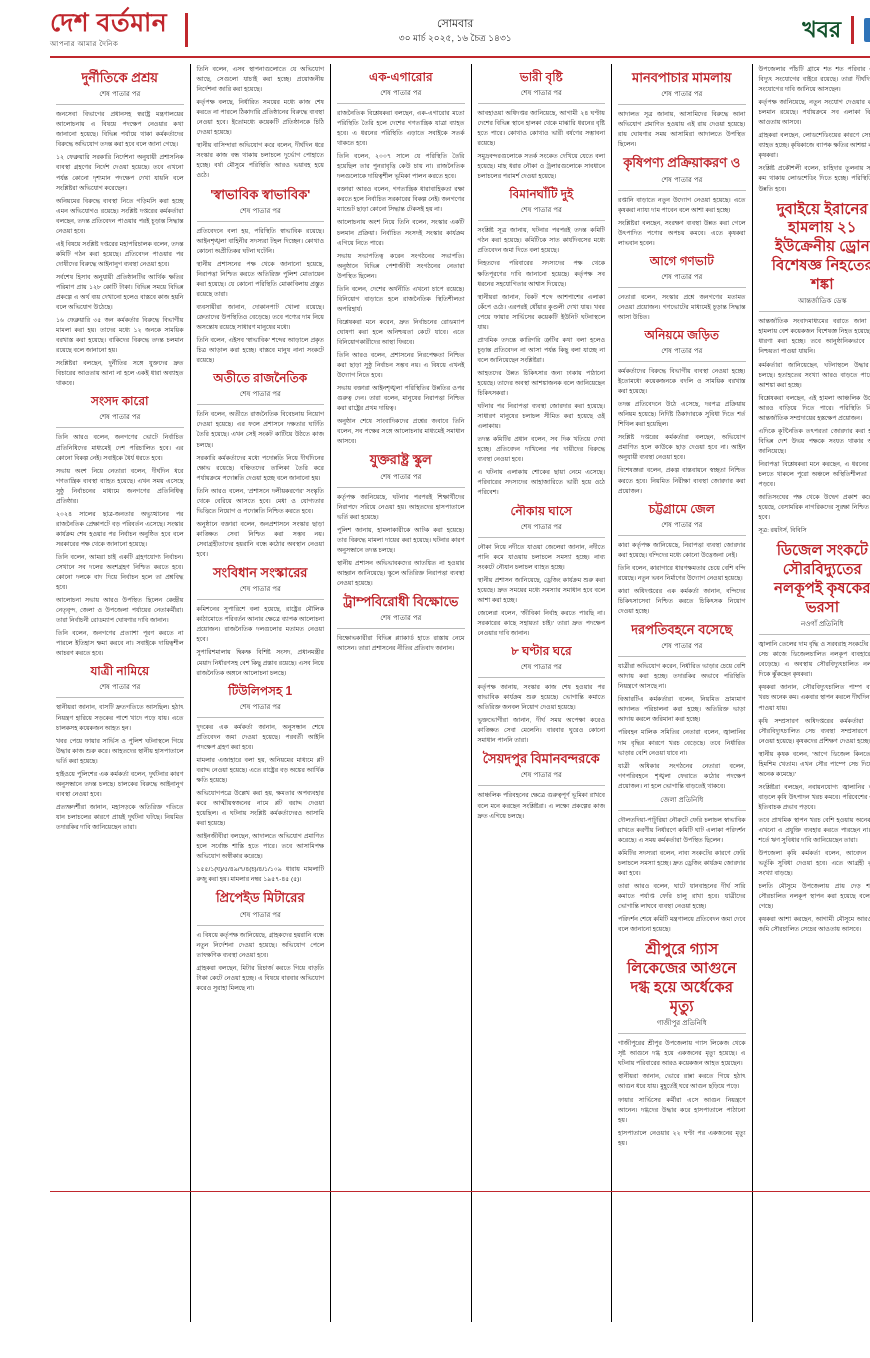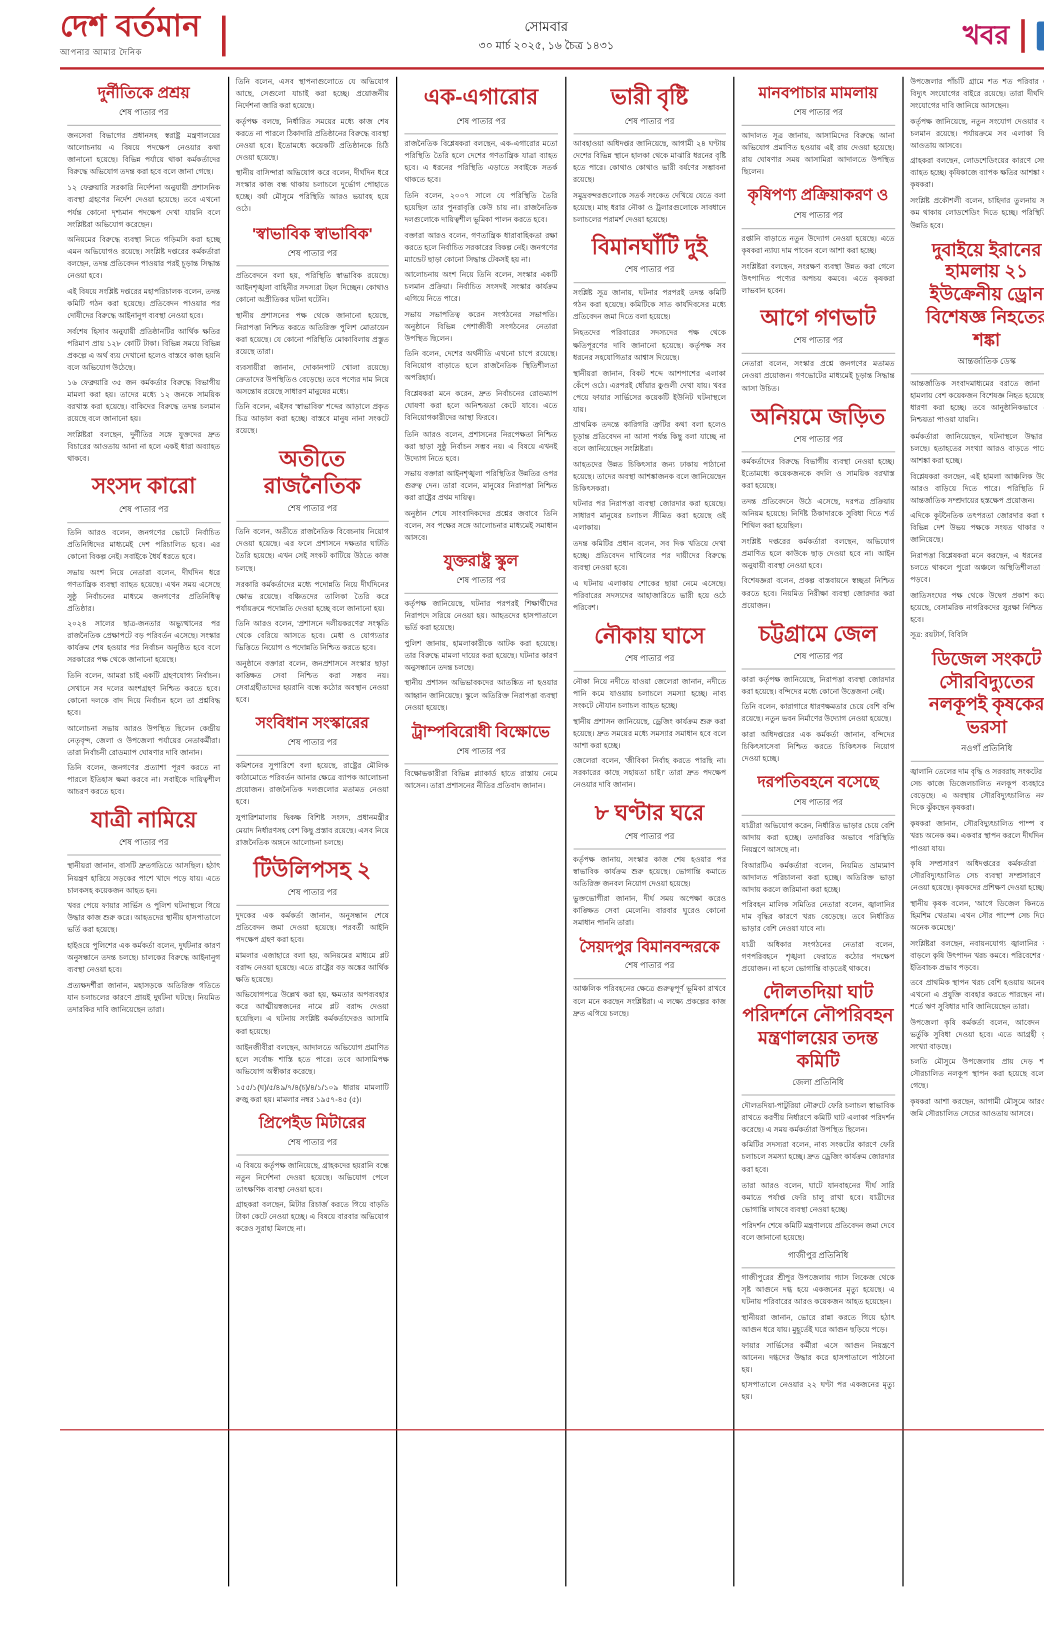--- a/index.html
+++ b/index.html
@@ -35,21 +35,21 @@
   .brand-rule{
     width:3px;height:34px;background:#c0272d;margin-left:8px;
   }
   .date-block{
     text-align:center;font-size:9px;color:#222;line-height:1.5;
     flex:0 0 auto;margin-left:-80px;
   }
   .date-day{font-size:11px;font-weight:normal;}
   .right-block{display:flex;align-items:center;gap:10px;}
   .khobor{
-    color:#be185d;font-size:22px;font-weight:bold;
+    color:#14532d;font-size:22px;font-weight:bold;
   }
   .vbar{width:3px;height:28px;background:#c0272d;}
   .pagenum{
     width:28px;height:24px;background:#2f73b8;color:#fff;
     display:flex;align-items:center;justify-content:center;
     font-size:14px;font-weight:bold;border-radius:2px;
   }
   
   .columns{
     display:flex;
@@ -63,21 +63,21 @@
     overflow:hidden;
   }
   .col:last-child{border-right:none;}
   .headline{
     color:#c0272d;
     font-weight:bold;
     text-align:center;
     line-height:1.25;
     margin:6px 0 2px 0;
   }
-  .h-lg{font-size:18px;}
+  .h-lg{font-size:12px;}
   .h-md{font-size:13px;}
   .h-sm{font-size:15px;}
   .byline{
     text-align:center;font-size:7px;color:#333;
     margin-bottom:3px;
   }
   .rulebar{
     border-top:1px solid #bbb;margin:4px 0 4px 0;
   }
   .body{
@@ -180,21 +180,21 @@
           <p>তিনি আরও বলেন, 'প্রশাসনে দলীয়করণের' সংস্কৃতি থেকে বেরিয়ে আসতে হবে। মেধা ও যোগ্যতার ভিত্তিতে নিয়োগ ও পদোন্নতি নিশ্চিত করতে হবে।</p>
           <p>অনুষ্ঠানে বক্তারা বলেন, জনপ্রশাসনে সংস্কার ছাড়া কাঙ্ক্ষিত সেবা নিশ্চিত করা সম্ভব নয়। সেবাগ্রহীতাদের হয়রানি বন্ধে কঠোর অবস্থান নেওয়া হবে।</p>
         </div>
         <div class="headline h-md">সংবিধান সংস্কারের</div>
         <div class="byline">শেষ পাতার পর</div>
         <div class="rulebar"></div>
         <div class="body">
           <p>কমিশনের সুপারিশে বলা হয়েছে, রাষ্ট্রের মৌলিক কাঠামোতে পরিবর্তন আনার ক্ষেত্রে ব্যাপক আলোচনা প্রয়োজন। রাজনৈতিক দলগুলোর মতামত নেওয়া হবে।</p>
           <p>সুপারিশমালায় দ্বিকক্ষ বিশিষ্ট সংসদ, প্রধানমন্ত্রীর মেয়াদ নির্ধারণসহ বেশ কিছু প্রস্তাব রয়েছে। এসব নিয়ে রাজনৈতিক অঙ্গনে আলোচনা চলছে।</p>
         </div>
-        <div class="headline h-lg">টিউলিপসহ ২</div>
+        <div class="headline h-lg">টিউলিপসহ 1</div>
         <div class="byline">শেষ পাতার পর</div>
         <div class="rulebar"></div>
         <div class="body">
           <p>দুদকের এক কর্মকর্তা জানান, অনুসন্ধান শেষে প্রতিবেদন জমা দেওয়া হয়েছে। পরবর্তী আইনি পদক্ষেপ গ্রহণ করা হবে।</p>
           <p>মামলার এজাহারে বলা হয়, অনিয়মের মাধ্যমে প্লট বরাদ্দ নেওয়া হয়েছে। এতে রাষ্ট্রের বড় অঙ্কের আর্থিক ক্ষতি হয়েছে।</p>
           <p>অভিযোগপত্রে উল্লেখ করা হয়, ক্ষমতার অপব্যবহার করে আত্মীয়স্বজনের নামে প্লট বরাদ্দ দেওয়া হয়েছিল। এ ঘটনায় সংশ্লিষ্ট কর্মকর্তাদেরও আসামি করা হয়েছে।</p>
           <p>আইনজীবীরা বলছেন, আদালতে অভিযোগ প্রমাণিত হলে সর্বোচ্চ শাস্তি হতে পারে। তবে আসামিপক্ষ অভিযোগ অস্বীকার করেছে।</p>
           <p>১৫৫/১(ঘ)/৫/৪৯/৭/৪(চ)/৪/১/১০৯ ধারায় মামলাটি রুজু করা হয়। মামলার নম্বর ১৯৫৭-৪৫ (৫)।</p>
         </div>
         <div class="headline h-md">প্রিপেইড মিটারের</div>
@@ -318,29 +318,29 @@
         </div>
         <div class="headline h-md">দরপতিবহনে বসেছে</div>
         <div class="byline">শেষ পাতার পর</div>
         <div class="rulebar"></div>
         <div class="body">
           <p>যাত্রীরা অভিযোগ করেন, নির্ধারিত ভাড়ার চেয়ে বেশি আদায় করা হচ্ছে। তদারকির অভাবে পরিস্থিতি নিয়ন্ত্রণে আসছে না।</p>
           <p>বিআরটিএ কর্মকর্তারা বলেন, নিয়মিত ভ্রাম্যমাণ আদালত পরিচালনা করা হচ্ছে। অতিরিক্ত ভাড়া আদায় করলে জরিমানা করা হচ্ছে।</p>
           <p>পরিবহন মালিক সমিতির নেতারা বলেন, জ্বালানির দাম বৃদ্ধির কারণে খরচ বেড়েছে। তবে নির্ধারিত ভাড়ার বেশি নেওয়া যাবে না।</p>
           <p>যাত্রী অধিকার সংগঠনের নেতারা বলেন, গণপরিবহনে শৃঙ্খলা ফেরাতে কঠোর পদক্ষেপ প্রয়োজন। না হলে ভোগান্তি বাড়তেই থাকবে।</p>
         </div>
-        <div class="headline h-sm">দৌলতদিয়া ঘাট পরিদর্শনে নৌপরিবহন মন্ত্রণালয়ের তদন্ত কমিটি</div>
         <div class="byline">জেলা প্রতিনিধি</div>
         <div class="rulebar"></div>
         <div class="body">
           <p>দৌলতদিয়া-পাটুরিয়া নৌরুটে ফেরি চলাচল স্বাভাবিক রাখতে করণীয় নির্ধারণে কমিটি ঘাট এলাকা পরিদর্শন করেছে। এ সময় কর্মকর্তারা উপস্থিত ছিলেন।</p>
           <p>কমিটির সদস্যরা বলেন, নাব্য সংকটের কারণে ফেরি চলাচলে সমস্যা হচ্ছে। দ্রুত ড্রেজিং কার্যক্রম জোরদার করা হবে।</p>
           <p>তারা আরও বলেন, ঘাটে যানবাহনের দীর্ঘ সারি কমাতে পর্যাপ্ত ফেরি চালু রাখা হবে। যাত্রীদের ভোগান্তি লাঘবে ব্যবস্থা নেওয়া হচ্ছে।</p>
           <p>পরিদর্শন শেষে কমিটি মন্ত্রণালয়ে প্রতিবেদন জমা দেবে বলে জানানো হয়েছে।</p>
         </div>
+        <div class="headline h-sm">শ্রীপুরে গ্যাস লিকেজের আগুনে দগ্ধ হয়ে অর্ধেকের মৃত্যু</div>
         <div class="byline">গাজীপুর প্রতিনিধি</div>
         <div class="rulebar"></div>
         <div class="body">
           <p>গাজীপুরের শ্রীপুর উপজেলায় গ্যাস লিকেজ থেকে সৃষ্ট আগুনে দগ্ধ হয়ে একজনের মৃত্যু হয়েছে। এ ঘটনায় পরিবারের আরও কয়েকজন আহত হয়েছেন।</p>
           <p>স্থানীয়রা জানান, ভোরে রান্না করতে গিয়ে হঠাৎ আগুন ধরে যায়। মুহূর্তেই ঘরে আগুন ছড়িয়ে পড়ে।</p>
           <p>ফায়ার সার্ভিসের কর্মীরা এসে আগুন নিয়ন্ত্রণে আনেন। দগ্ধদের উদ্ধার করে হাসপাতালে পাঠানো হয়।</p>
           <p>হাসপাতালে নেওয়ার ২২ ঘণ্টা পর একজনের মৃত্যু হয়।</p>
         </div>
       </div>
       <div class="col">

